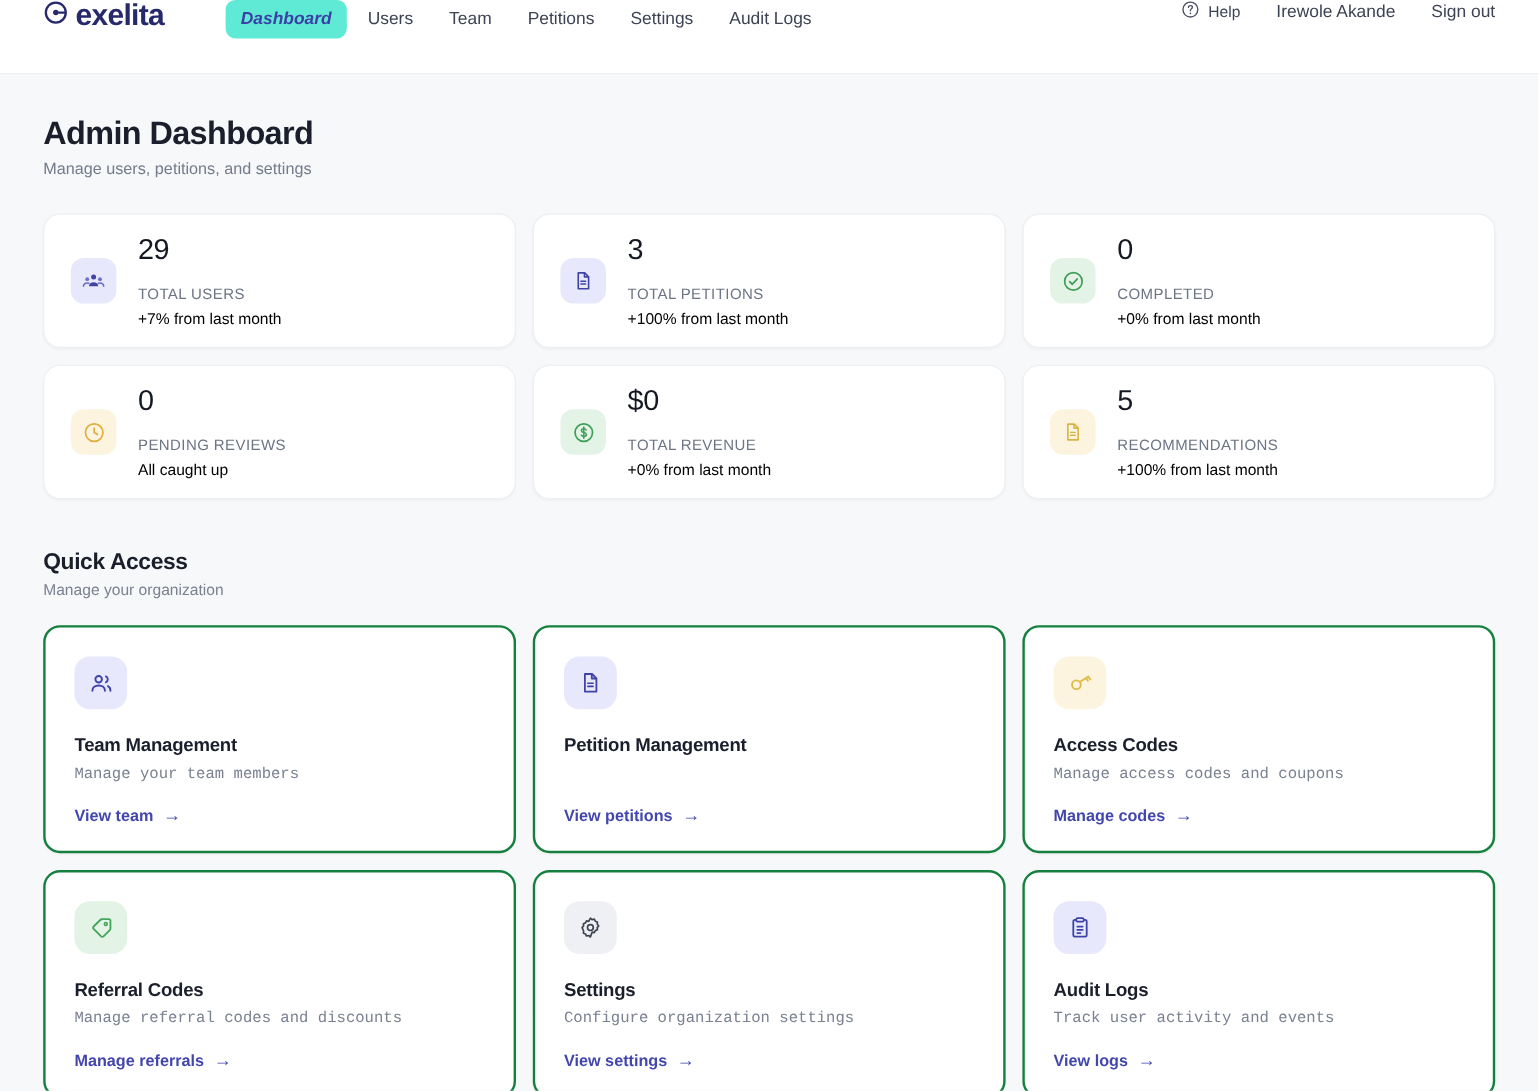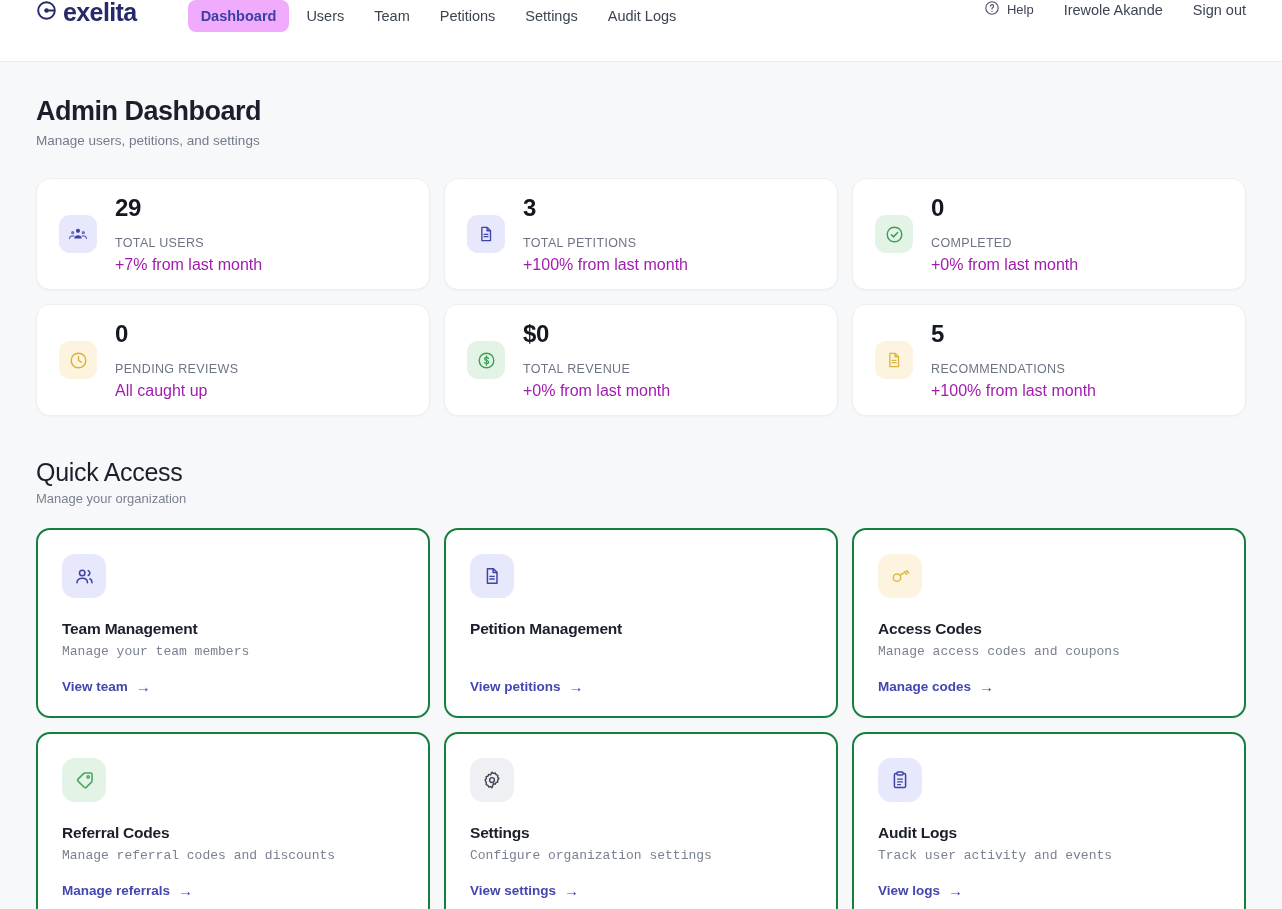--- a/index.html
+++ b/index.html
@@ -45,23 +45,24 @@
   }
   .nav-item {
     font-size: 14.5px;
     color: #3d4354;
     padding: 8px 13px;
     border-radius: 8px;
     cursor: pointer;
     white-space: nowrap;
   }
   .nav-item.active {
-    background: #f0abfc;
+    background: #5eead4;
     color: #3c3fa6;
     font-weight: bold;
+    font-style: italic;
   }
   .topbar-right {
     margin-left: auto;
     display: flex;
     align-items: center;
     gap: 30px;
   }
   .help-link {
     display: flex;
     align-items: center;
@@ -116,44 +117,44 @@
     height: 38px;
     min-width: 38px;
     border-radius: 11px;
     display: flex;
     align-items: center;
     justify-content: center;
   }
   .stat-body { display: flex; flex-direction: column; }
   .stat-value {
     font-size: 24px;
-    font-weight: bold;
+    font-weight: normal;
     color: #141821;
     line-height: 1.15;
     letter-spacing: -0.4px;
   }
   .stat-label {
     font-size: 12.5px;
     color: #6d7484;
     letter-spacing: 0.35px;
     margin-top: 15px;
   }
   .stat-delta {
-    font-size: 16px;
-    color: #a21caf;
+    font-size: 13px;
+    color: #000000;
     margin-top: 6px;
   }
 
   .mt14 { margin-top: 14px; }
 
   
   .section-head { margin: 42px 0 22px 0; }
   .section-title {
-    font-size: 25px;
-    font-weight: normal;
+    font-size: 19px;
+    font-weight: bold;
     letter-spacing: -0.3px;
     color: #1a1f2b;
     margin: 0 0 4px 0;
   }
   .section-sub {
     font-size: 13px;
     color: #7a8191;
     margin: 0;
   }
   .qa-card {

